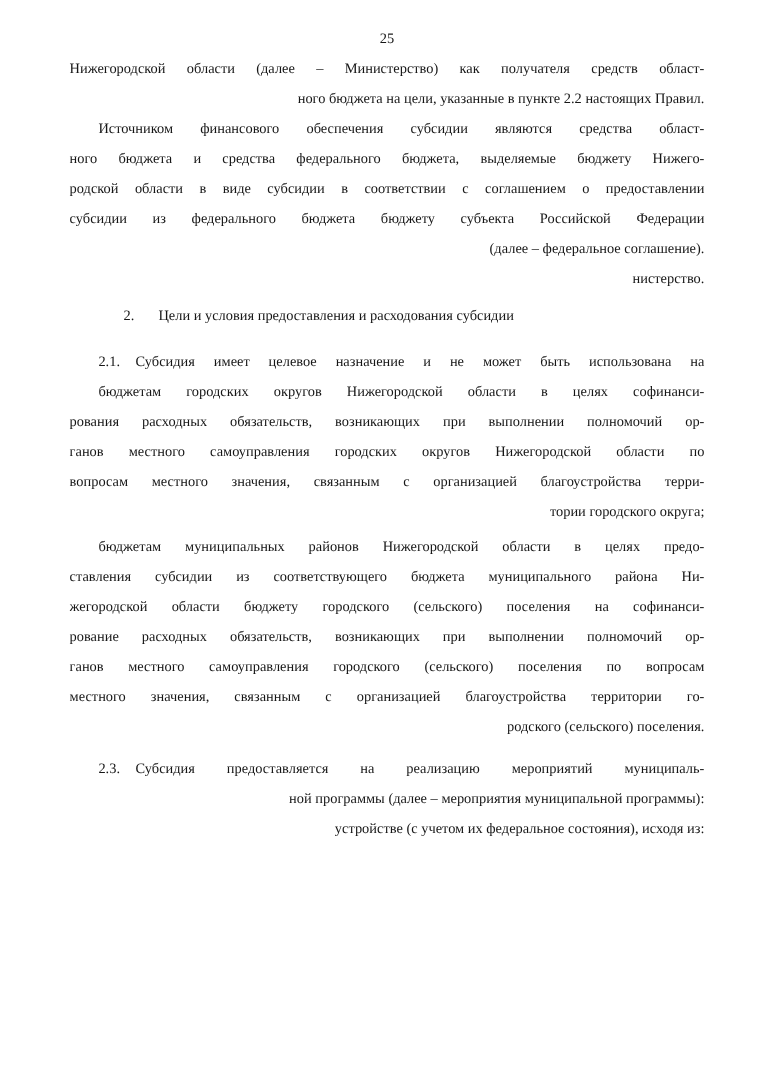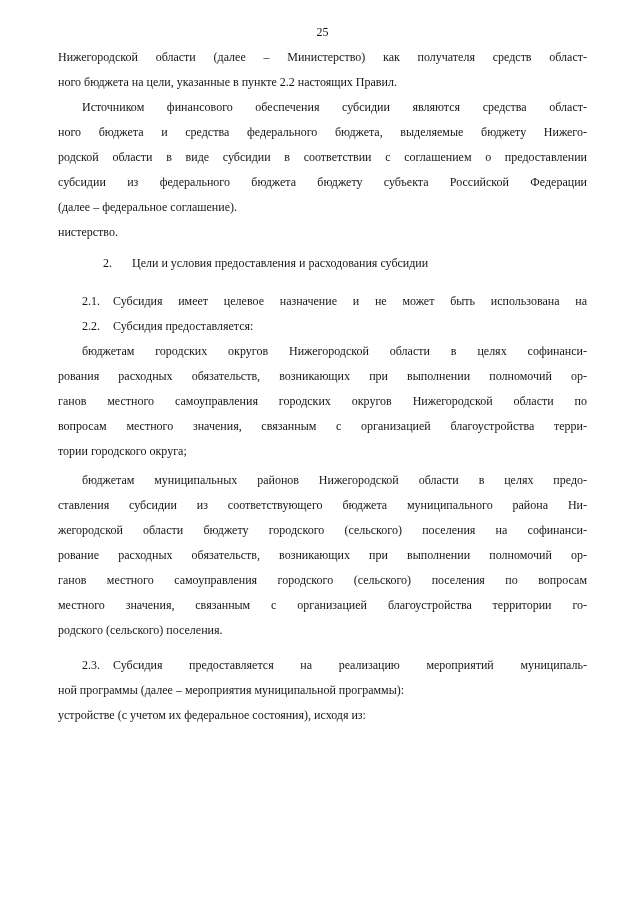--- a/index.html
+++ b/index.html
@@ -25,21 +25,21 @@
     line-height: 25px;
     overflow: hidden;
     text-align: justify;
   }
   .line::after {
     content: "";
     display: inline-block;
     width: 100%;
     height: 0;
   }
-  .line.last { text-align: left; }
+  .line.last { text-align: right; }
   .line.last::after { content: none; }
   .line.first { text-indent: 24px; }
   .pnum {
     display: inline-block;
     min-width: 31px;
     text-indent: 0;
   }
   .heading {
     margin: 6px 0 13px 0;
     padding-left: 45px;
@@ -76,23 +76,20 @@
   <div class="block">
     <div class="line last">нистерство.</div>
   </div>
 
   <div class="heading"><span class="hnum">2.</span><span>Цели и условия предоставления и расходования субсидии</span></div>
 
   <div class="block">
     <div class="line first"><span class="pnum">2.1.</span><span>Субсидия имеет целевое назначение и не может быть использована на</span></div>
   </div>
 
-  <div class="block">
-    <div class="line first last"><span class="pnum">2.2.</span><span>Субсидия предоставляется:</span></div>
-  </div>
 
   <div class="block">
     <div class="line first">бюджетам городских округов Нижегородской области в целях софинанси-</div>
     <div class="line">рования расходных обязательств, возникающих при выполнении полномочий ор-</div>
     <div class="line">ганов местного самоуправления городских округов Нижегородской области по</div>
     <div class="line">вопросам местного значения, связанным с организацией благоустройства терри-</div>
     <div class="line last">тории городского округа;</div>
   </div>
 
   <div class="block mt4">

